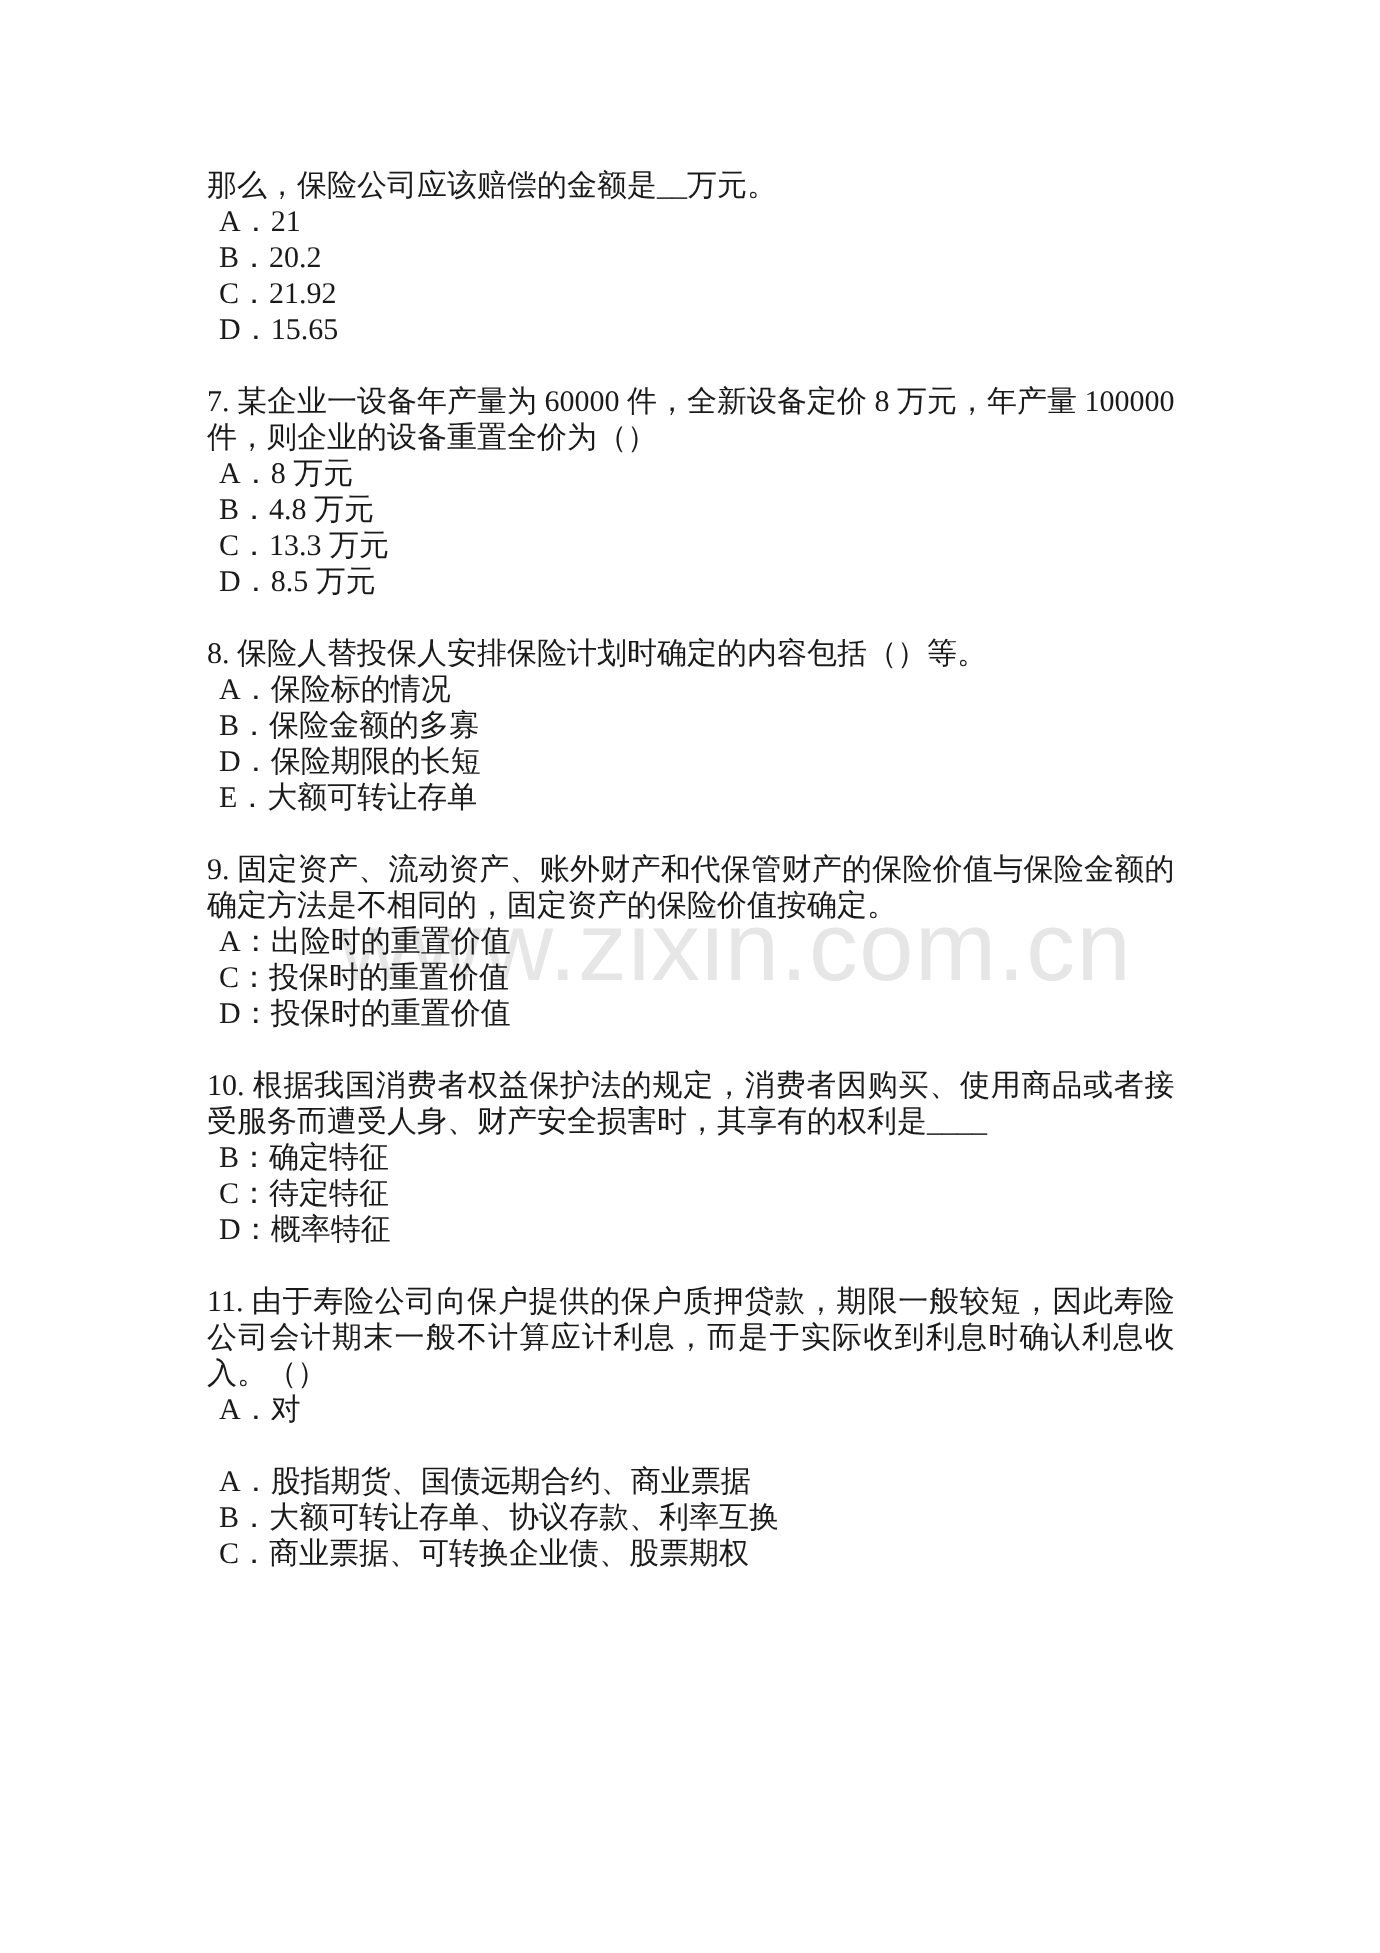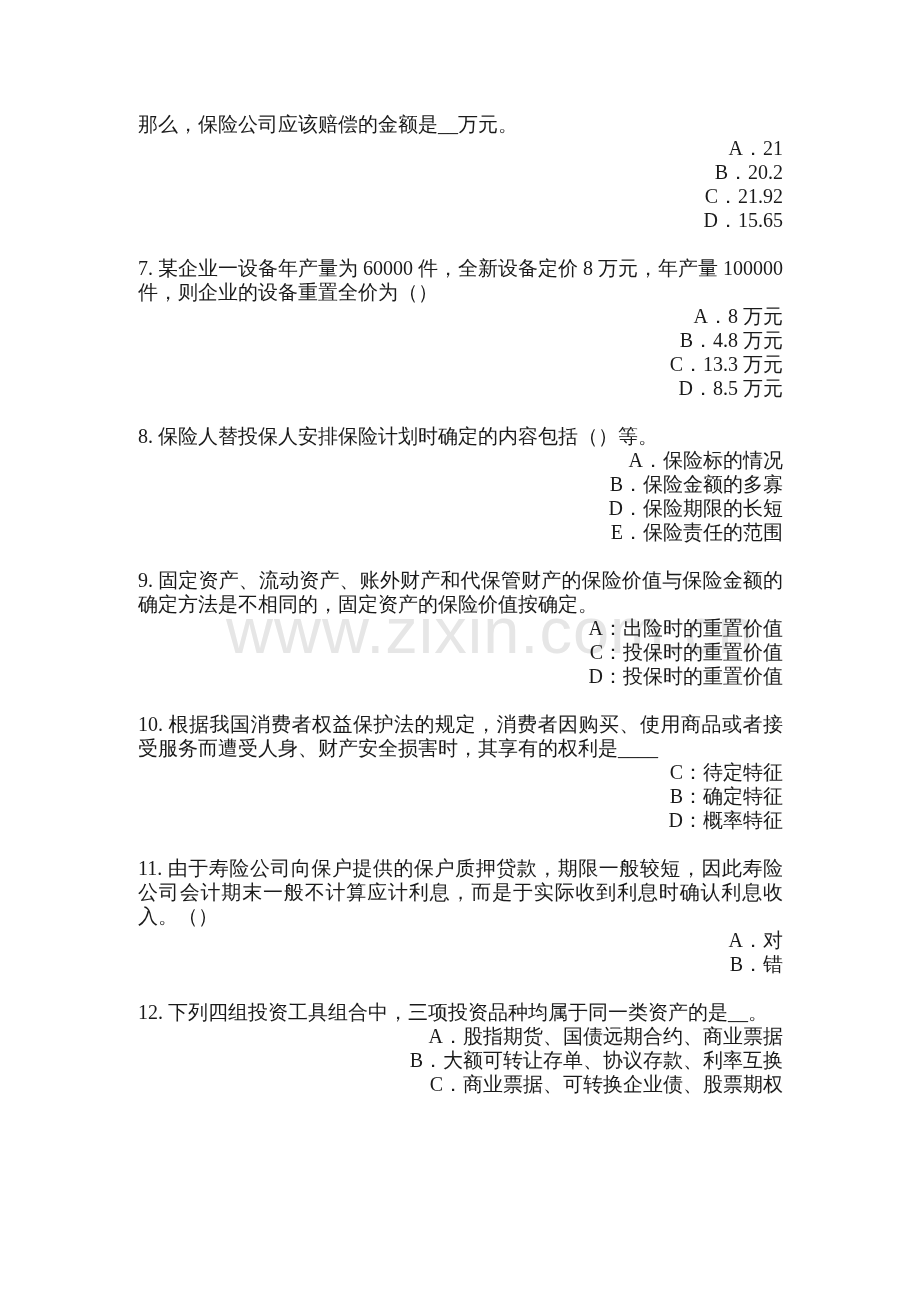--- a/index.html
+++ b/index.html
@@ -41,21 +41,20 @@
     .stem, .option {
       font-size: 20px;
       line-height: 24px;
       margin: 0;
     }
     .stem {
       text-align: justify;
     }
     .option {
       padding-left: 8px;
-      text-align: right;
     }
   </style>
 </head>
 <body>
 
 <div class="watermark">www.zixin.com.cn</div>
 
 <div class="page">
 
   <div class="question">
@@ -72,43 +71,41 @@
     <p class="option">B．4.8 万元</p>
     <p class="option">C．13.3 万元</p>
     <p class="option">D．8.5 万元</p>
   </div>
 
   <div class="question">
     <p class="stem">8. 保险人替投保人安排保险计划时确定的内容包括（）等。</p>
     <p class="option">A．保险标的情况</p>
     <p class="option">B．保险金额的多寡</p>
     <p class="option">D．保险期限的长短</p>
-    <p class="option">E．保险责任的范围</p>
+    <p class="option">E．大额可转让存单</p>
   </div>
 
   <div class="question">
     <p class="stem">9. 固定资产、流动资产、账外财产和代保管财产的保险价值与保险金额的确定方法是不相同的，固定资产的保险价值按确定。</p>
     <p class="option">A：出险时的重置价值</p>
     <p class="option">C：投保时的重置价值</p>
     <p class="option">D：投保时的重置价值</p>
   </div>
 
   <div class="question">
     <p class="stem">10. 根据我国消费者权益保护法的规定，消费者因购买、使用商品或者接受服务而遭受人身、财产安全损害时，其享有的权利是____</p>
+    <p class="option">B：确定特征</p>
     <p class="option">C：待定特征</p>
-    <p class="option">B：确定特征</p>
     <p class="option">D：概率特征</p>
   </div>
 
   <div class="question">
     <p class="stem">11. 由于寿险公司向保户提供的保户质押贷款，期限一般较短，因此寿险公司会计期末一般不计算应计利息，而是于实际收到利息时确认利息收入。（）</p>
     <p class="option">A．对</p>
-    <p class="option">B．错</p>
   </div>
 
   <div class="question">
-    <p class="stem">12. 下列四组投资工具组合中，三项投资品种均属于同一类资产的是__。</p>
     <p class="option">A．股指期货、国债远期合约、商业票据</p>
     <p class="option">B．大额可转让存单、协议存款、利率互换</p>
     <p class="option">C．商业票据、可转换企业债、股票期权</p>
   </div>
 
 </div>
 
 </body></html>

